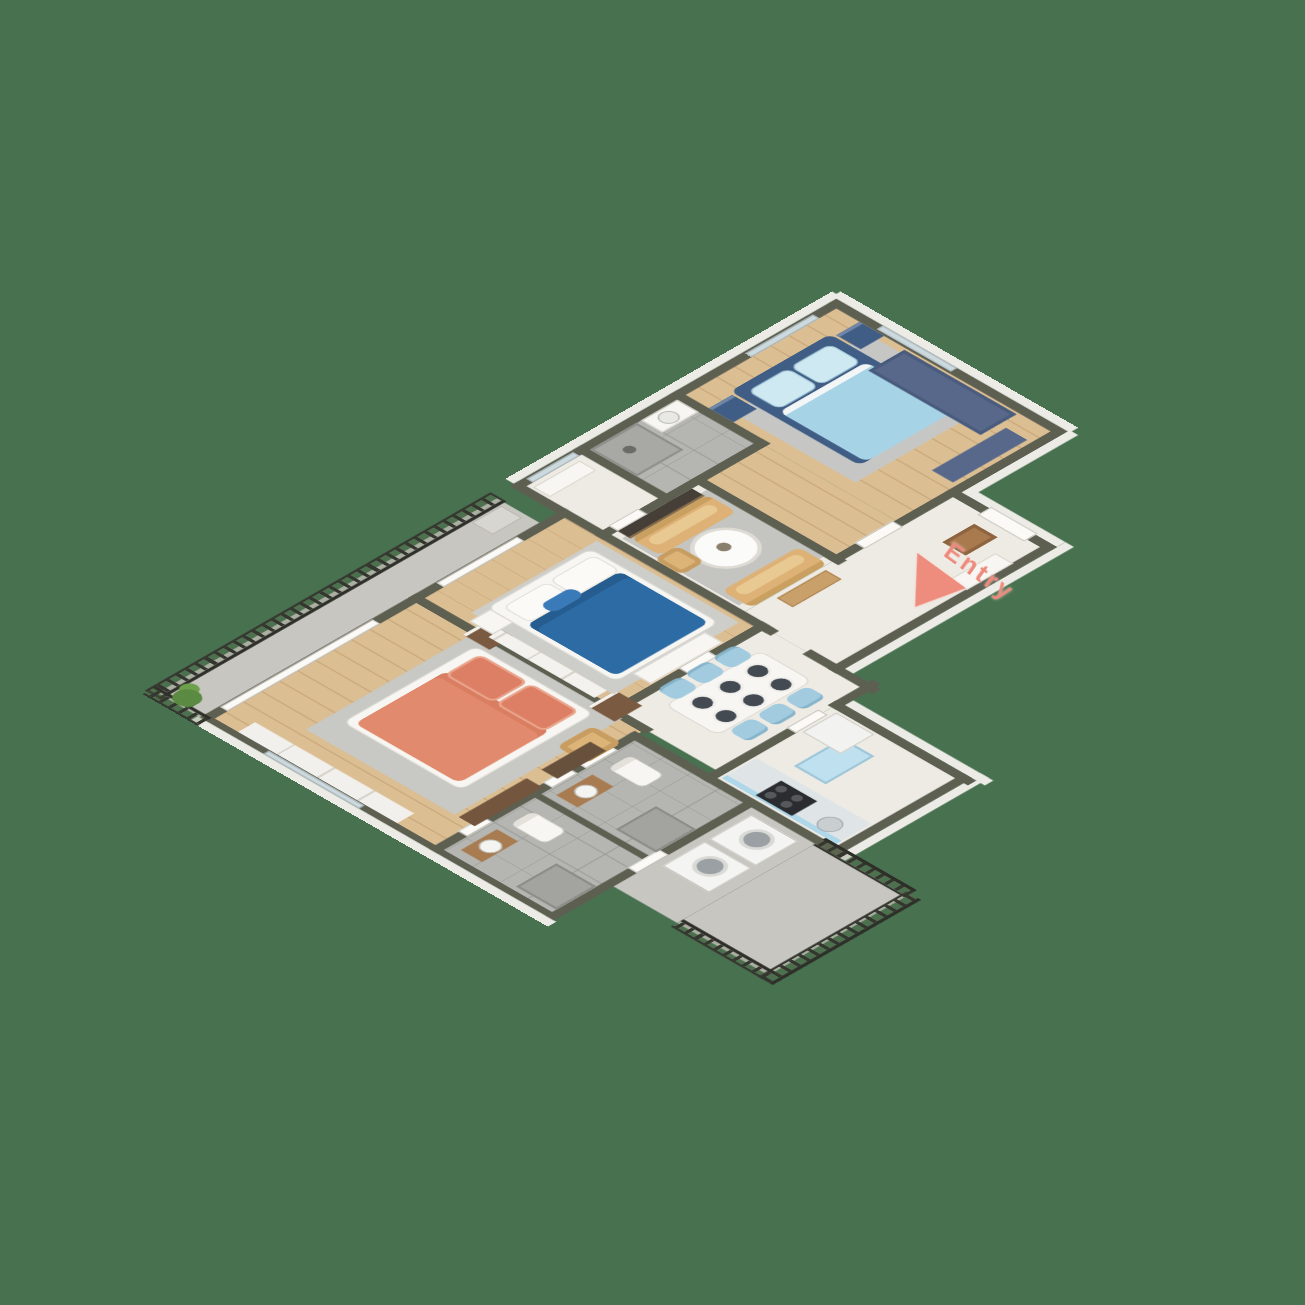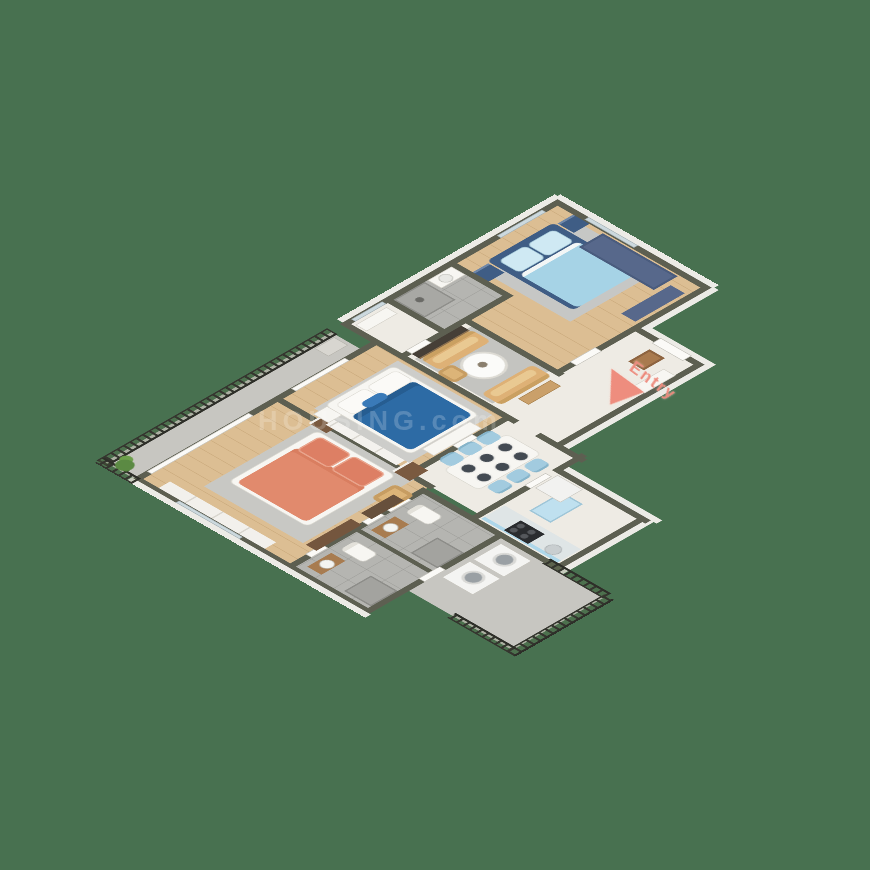--- a/index.html
+++ b/index.html
@@ -208,19 +208,18 @@
     <div class="a circle" style="left:113px;top:275px;width:14px;height:14px;background:#f4f4f1;border:1px solid #bdbdb7;"></div>
     <div class="a white round" style="left:150px;top:274px;width:20px;height:26px;border:1px solid #cfcdc6;border-top:6px solid #e3e1da;"></div>
     <div class="a" style="left:104px;top:328px;width:34px;height:34px;background:#a3a39f;border:2px solid #8d8d89;"></div>
 
     <div class="a" style="left:96px;top:380px;width:38px;height:42px;background:#f4f4f2;border:1px solid #c9c7c0;"></div>
     <div class="a circle" style="left:106px;top:391px;width:18px;height:18px;background:#9aa0a4;border:3px solid #d9d9d6;"></div>
     <div class="a" style="left:140px;top:380px;width:38px;height:42px;background:#f4f4f2;border:1px solid #c9c7c0;"></div>
     <div class="a circle" style="left:150px;top:391px;width:18px;height:18px;background:#9aa0a4;border:3px solid #d9d9d6;"></div>
   </div>
 
-  <div class="watermark">HOUSING.com</div>
 
   <div class="entry-marker">
     <div class="entry-text">Entry</div>
     <div class="entry-tri"></div>
   </div>
 </div>
 
 </body></html>

